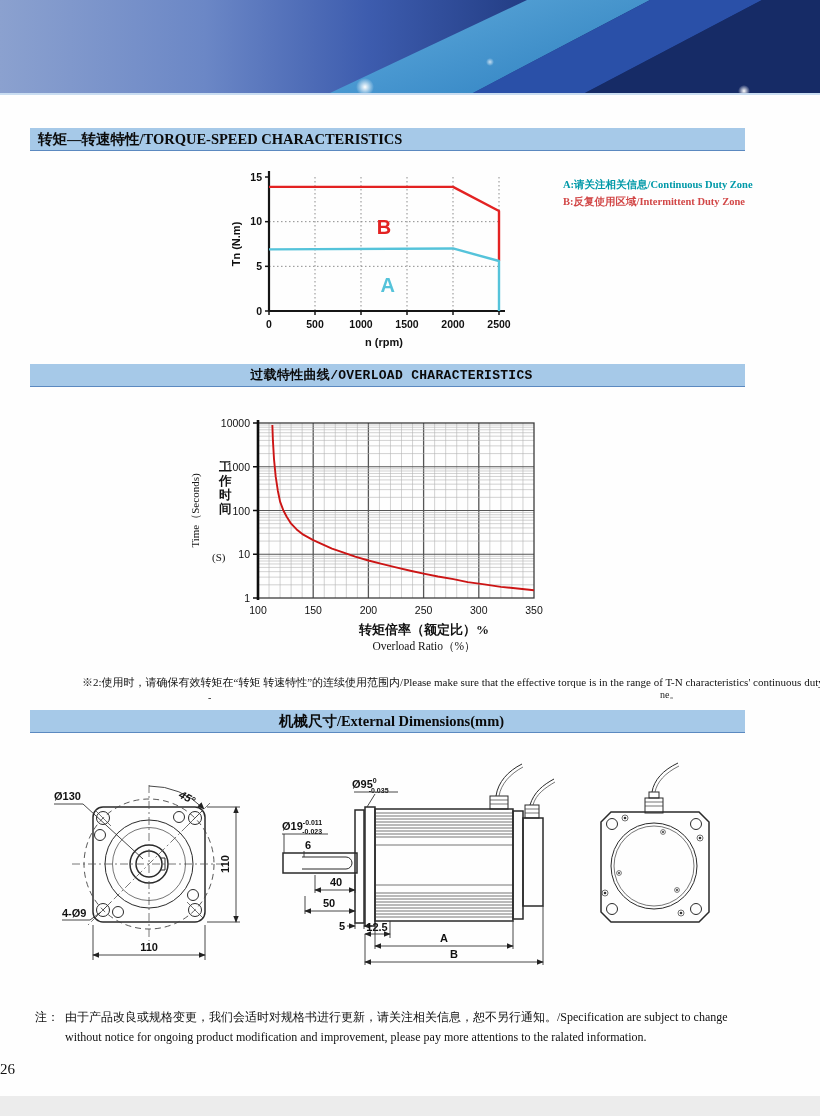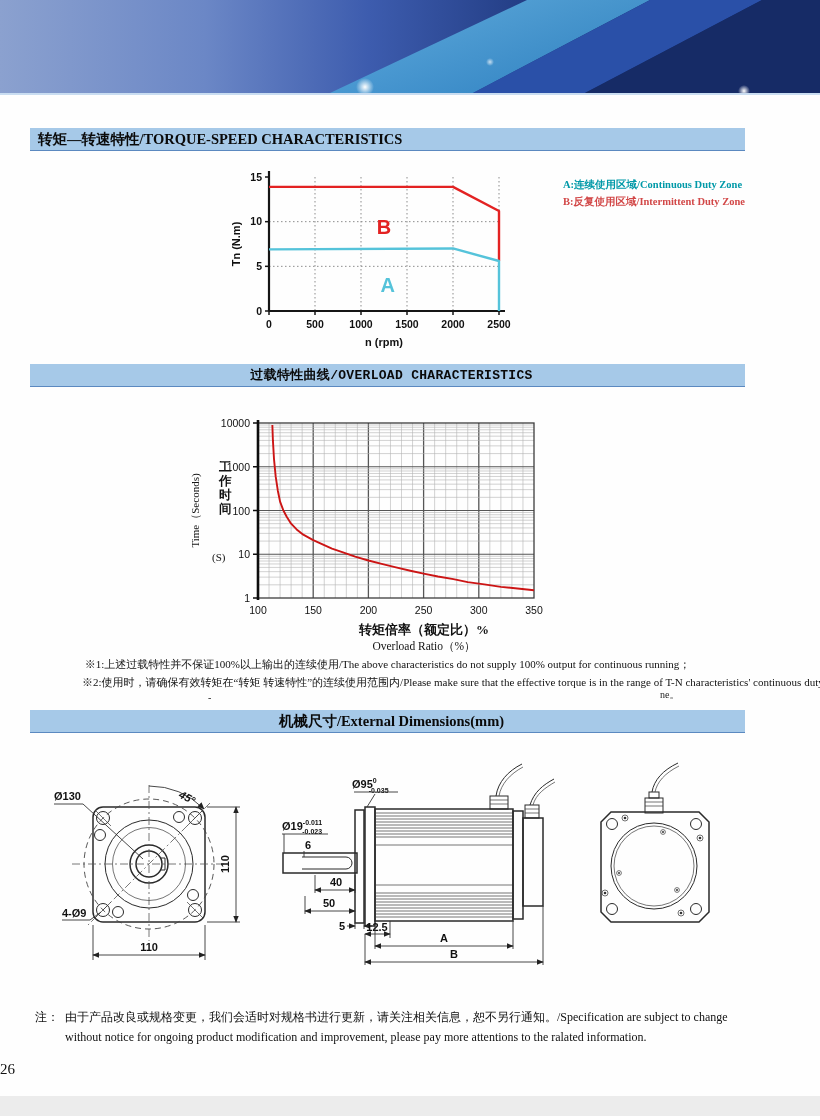--- a/index.html
+++ b/index.html
@@ -120,21 +120,21 @@
       <text x="32" y="17.5" text-anchor="end" class="tsTick">15</text>
       <polyline points="39,23.826666666666668 223,23.826666666666668 269,47.94666666666667 269,97.97333333333333" fill="none" stroke="#e32222" stroke-width="2.4" stroke-linejoin="round"></polyline>
       <polyline points="39,86.36 223,85.46666666666667 269,97.97333333333333 269,148" fill="none" stroke="#55c3da" stroke-width="2.4" stroke-linejoin="round"></polyline>
       <text x="154" y="71.17333333333333" text-anchor="middle" class="zoneLbl" fill="#e32222">B</text>
       <text x="157.68" y="129.24" text-anchor="middle" class="zoneLbl" fill="#55c3da">A</text>
       <text x="154" y="183" text-anchor="middle" class="axLbl">n (rpm)</text>
       <text transform="translate(10,81) rotate(-90)" text-anchor="middle" class="axLbl">Tn (N.m)</text>
     </svg>
 
   <div class="abs legend">
-    <div style="color: rgb(0, 153, 168);">A:连续使用区域/Continuous Duty Zone</div>
+    <div style="color: rgb(0, 153, 168);">A:请关注相关信息/Continuous Duty Zone</div>
     <div style="color: rgb(210, 72, 72);">B:反复使用区域/Intermittent Duty Zone</div>
   </div>
 
   <div class="abs bar mono" style="top:364px;">过载特性曲线/OVERLOAD CHARACTERISTICS</div>
 
 
   <svg id="ol-svg" class="abs" style="left:185px;top:413px;" width="365" height="245">
       <line x1="84.04" y1="10" x2="84.04" y2="185" stroke="#b3b3b3" stroke-width="0.6"></line>
       <line x1="95.08" y1="10" x2="95.08" y2="185" stroke="#b3b3b3" stroke-width="0.6"></line>
       <line x1="106.12" y1="10" x2="106.12" y2="185" stroke="#b3b3b3" stroke-width="0.6"></line>
@@ -213,21 +213,20 @@
       <text x="293.8" y="201" text-anchor="middle" class="olTick">300</text>
       <text x="349" y="201" text-anchor="middle" class="olTick">350</text>
       <polyline points="87.352,12.001890212029537 87.904,27.409875379401626 89.008,46.046007416313955 90.664,63.455882795715596 92.872,77.9368361287779 95.08,88.56975075880328 98.392,97.5 101.704,103.741703281132 106.12,110.67006231029919 111.64,116.39117457206896 118.26400000000001,121.68683612877791 128.2,127.15290585539103 137.03199999999998,131.16785968970052 146.96800000000002,135.5478976283435 158.00799999999998,139.43907002432766 170.152,143.67888309343013 183.4,147.491703281132 196.648,150.95588279571558 211,154.4200623102992 225.352,157.73284354509187 238.6,160.6617655914312 252.952,163.50292589475058 268.408,166.1278353180443 282.76,169.1744071742303 299.32,171.36076857881076 315.88,173.83182790173035 332.44,175.4850774406416 349,177.29600741631396" fill="none" stroke="#cc1515" stroke-width="1.9" stroke-linejoin="round"></polyline>
       <text x="239" y="221" text-anchor="middle" class="olXzh">转矩倍率（额定比）%</text>
       <text x="239" y="237" text-anchor="middle" class="olXen">Overload Ratio（%）</text>
       <text transform="translate(14,97.5) rotate(-90)" text-anchor="middle" class="olYen">Time（Seconds)</text>
       <text x="34" y="58" class="olYzh"><tspan x="34" dy="0">工</tspan><tspan x="34" dy="14">作</tspan><tspan x="34" dy="14">时</tspan><tspan x="34" dy="14">间</tspan></text>
       <text x="27" y="148" class="olYen">(S)</text>
     </svg>
 
-  <div class="abs note" style="left:30px;top:657px;width:715px;text-align:center;">※1:上述过载特性并不保证100%以上输出的连续使用/The above characteristics do not supply 100% output for continuous running；</div>
   <div class="abs note" style="left:82px;top:675px;">※2:使用时，请确保有效转矩在“转矩 转速特性”的连续使用范围内/Please make sure that the effective torque is in the range of T-N characteristics' continuous duty zone</div>
   <div class="abs frag" style="left:208px;top:692px;">-</div>
   <div class="abs frag" style="left:660px;top:688px;text-align:center;">ne。</div>
 
   <div class="abs bar" style="top:710px;text-align:center;">机械尺寸/External Dimensions(mm)</div>
 
   <svg class="abs dwg" style="left:40px;top:755px;" width="230" height="225" viewBox="0 0 230 225">
     <defs>
       <marker id="arA" viewBox="0 0 10 10" refX="9" refY="5" markerWidth="8" markerHeight="8" orient="auto-start-reverse">
         <path d="M0,1 L10,5 L0,9 z" fill="#222"></path>

